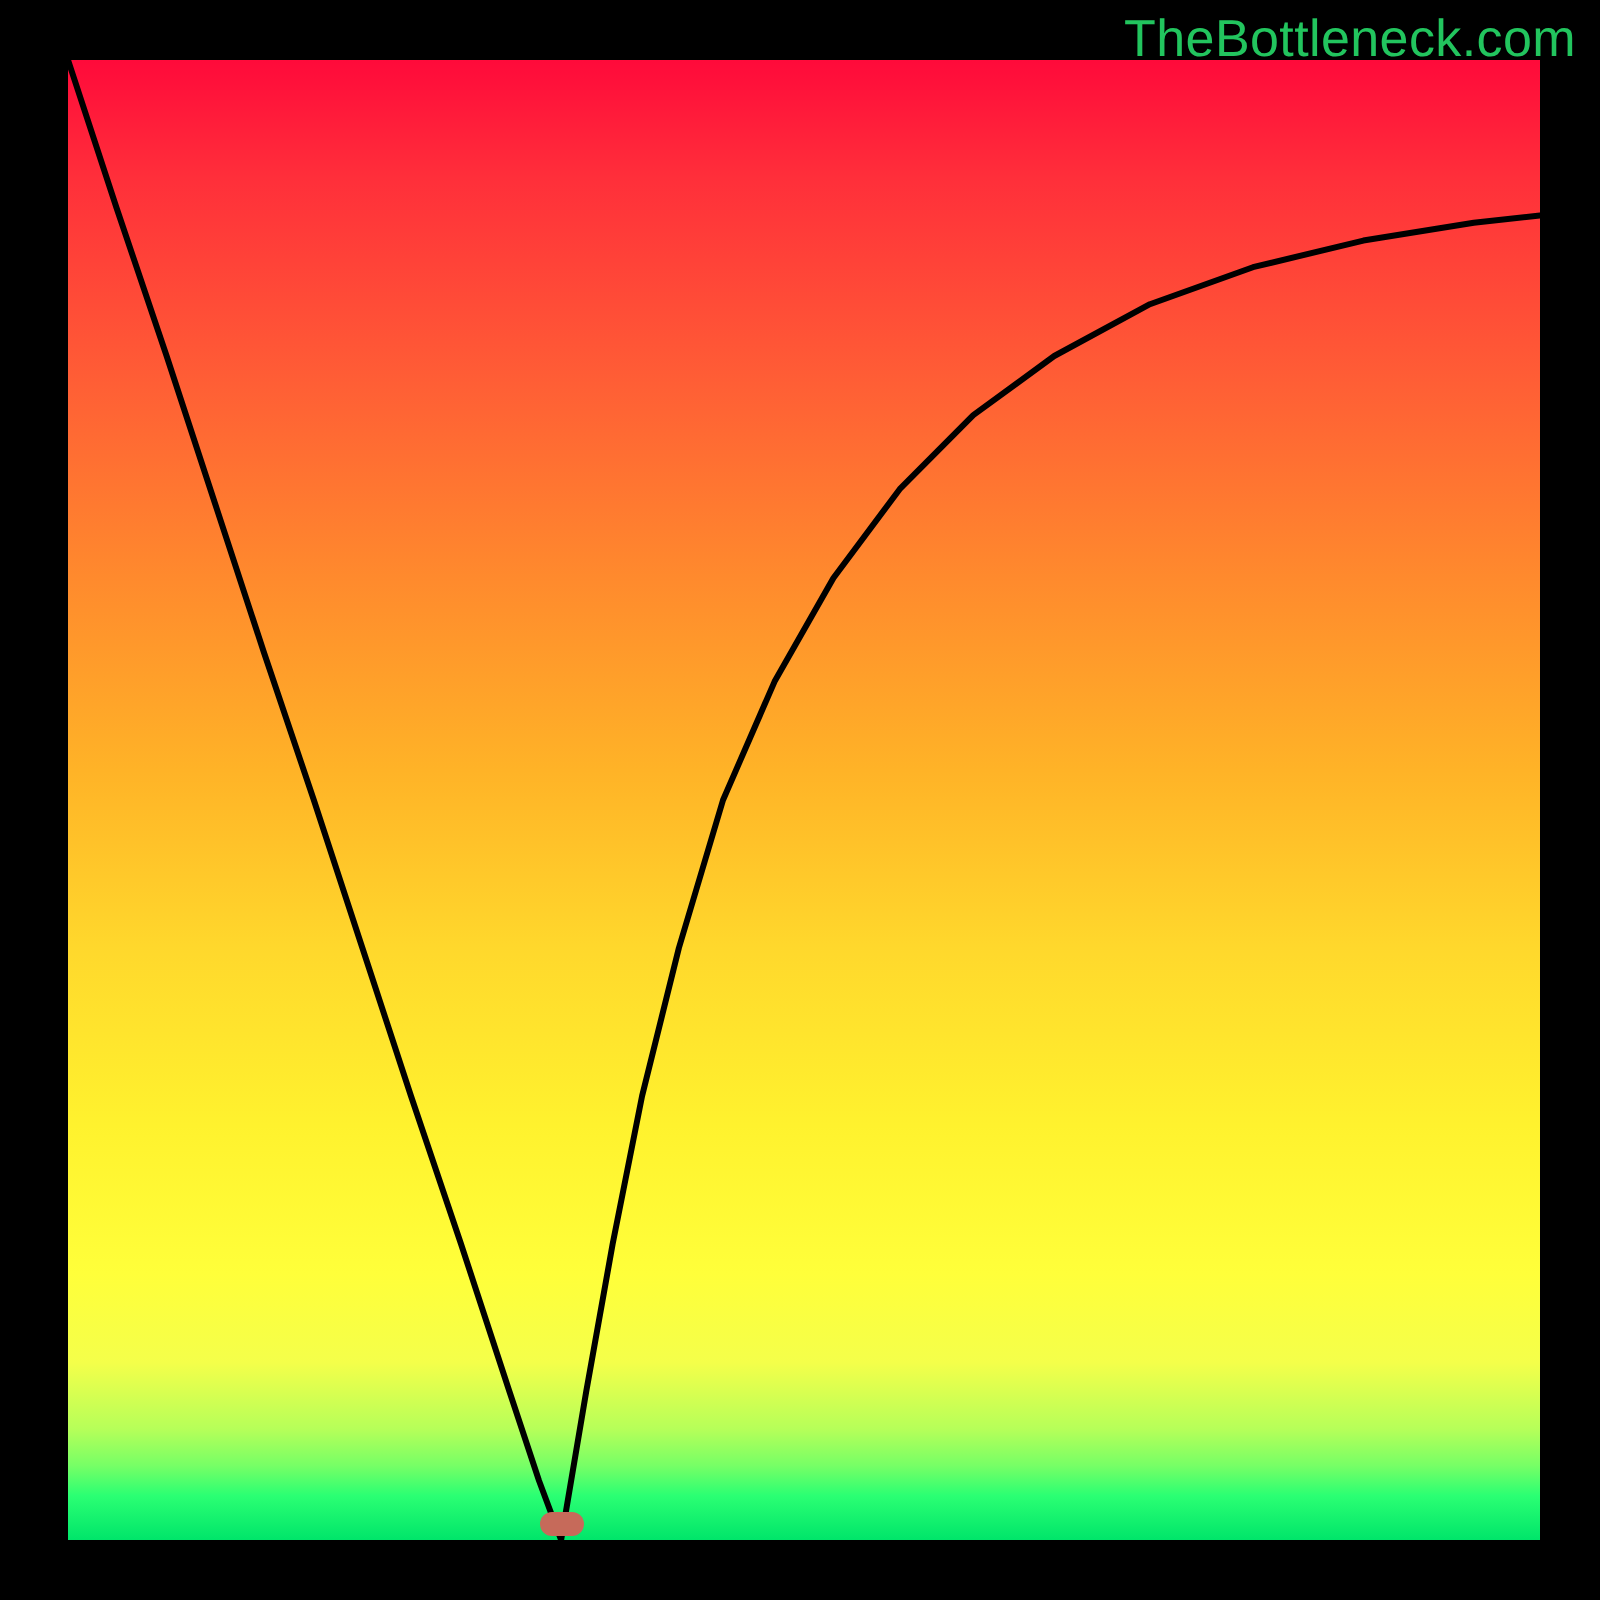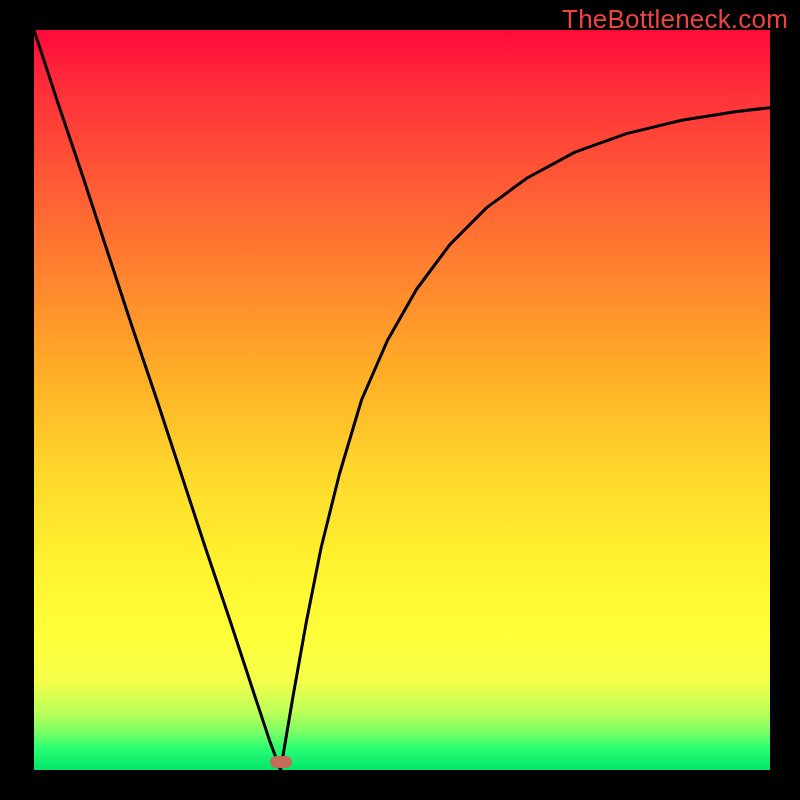--- a/index.html
+++ b/index.html
@@ -38,21 +38,21 @@
       #b6ff59 92.5%,
       #76ff66 95%,
       #2bff73 97%,
       #00e56a 100%
     );
   }
   .watermark {
     position: absolute;
     top: 4px;
     right: 12px;
-    color: #ef4444;
+    color: #22c55e;
     font-size: 26px;
     font-weight: 500;
     letter-spacing: 0.2px;
     user-select: none;
   }
   .marker {
     position: absolute;
     width: 22px;
     height: 12px;
     background: #c66a5a;

